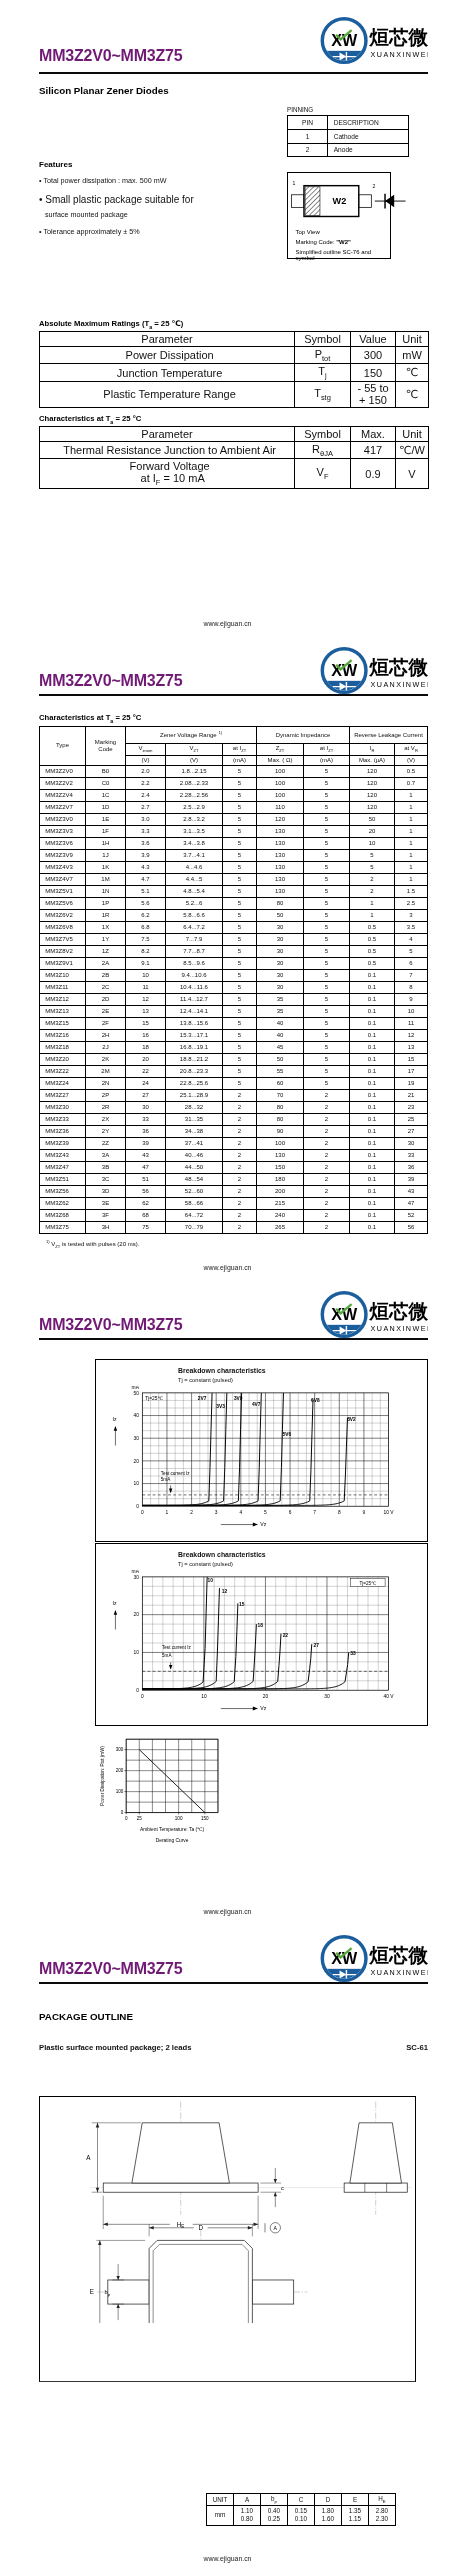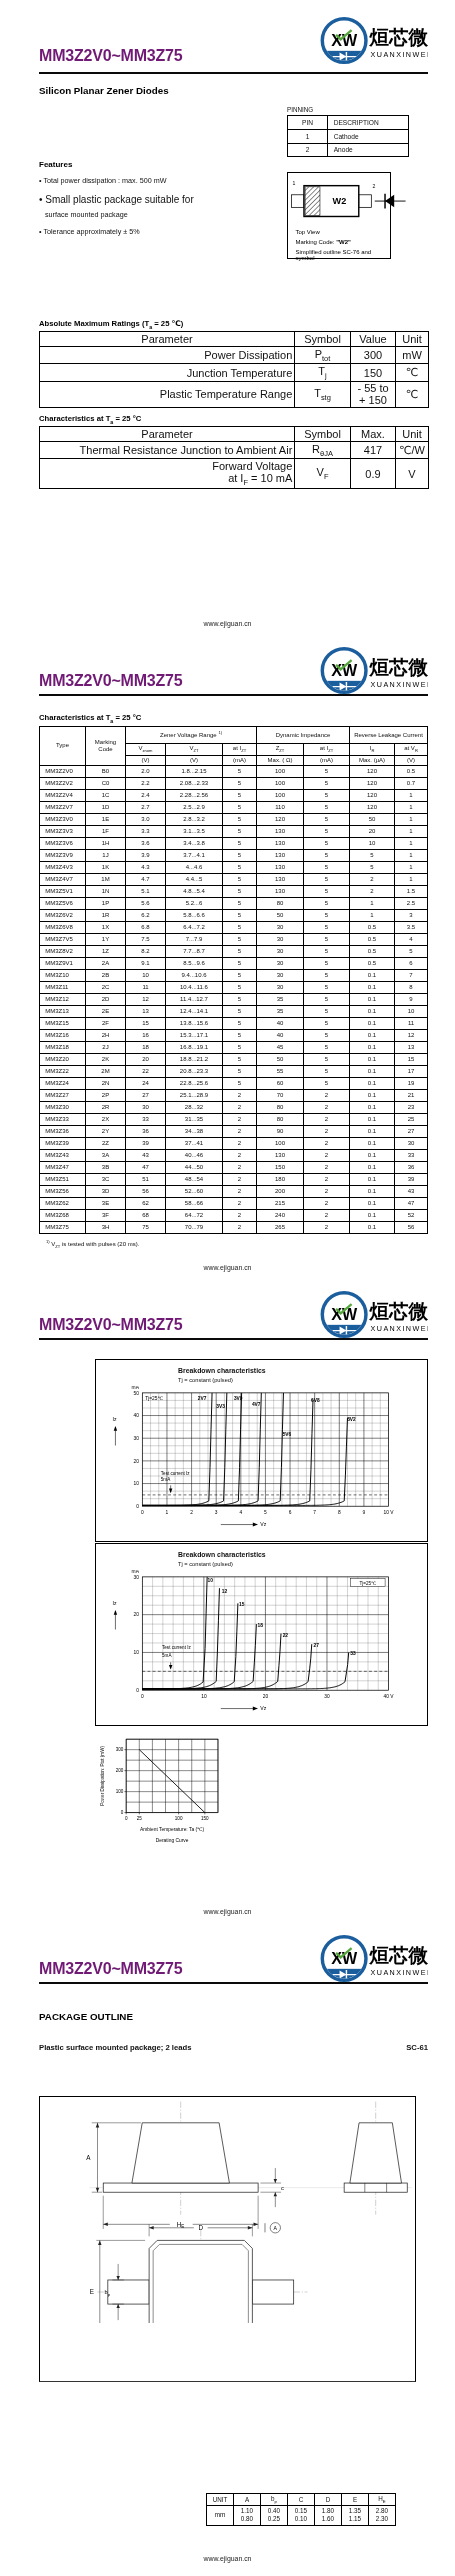--- a/index.html
+++ b/index.html
@@ -19,21 +19,21 @@
   table.dtable th,table.dtable td{border:0.6px solid #000;font-weight:normal;text-align:center;vertical-align:middle;padding:0.6px 1.7px}
   table.pinT{position:absolute;left:287px;top:115px;width:122px;font-size:6.6px}
   table.pinT th,table.pinT td{height:13.8px}
   table.pinT .c1{width:40px}
   table.pinT td.desc,table.pinT th.desc{text-align:left;padding-left:5.7px}
   .symbox{position:absolute;left:287px;top:172px;width:104px;height:87px;border:0.9px solid #000;background:#fff}
   .symbox .cap{position:absolute;left:7.5px;font-size:6px;color:#000}
   table.amr{position:absolute;left:39px;width:389px;font-size:11px}
   table.amr th{height:15px}
   table.amr td{height:15.5px}
-  table.amr td.param{text-align:right;padding-left:6.9px}
+  table.amr td.param{text-align:center;padding-left:6.9px}
   table.big{position:absolute;left:39px;top:82px;width:389px;font-size:6px}
   table.big thead th{line-height:1.15}
   table.big tbody td{height:12px;padding:0 1.1px}
   table.big tbody td:first-child{text-align:left;padding-left:5.2px}
   .footnote{position:absolute;left:46px;font-size:6px}
   .figbox{position:absolute;left:95px;width:333px;height:183px;border:0.6px solid #000;background:#fff}
   .figbox .ftitle{position:absolute;left:82px;top:6.9px;font-size:6.9px;font-weight:bold}
   .figbox .fsub{position:absolute;left:82px;top:17px;font-size:5.7px}
   svg text{font-family:"Liberation Sans","DejaVu Sans",sans-serif;fill:#000}
   .pkgbox{position:absolute;left:39px;top:164px;width:377px;height:286px;border:0.6px solid #000;border-bottom:1.1px solid #333;background:#fff}

